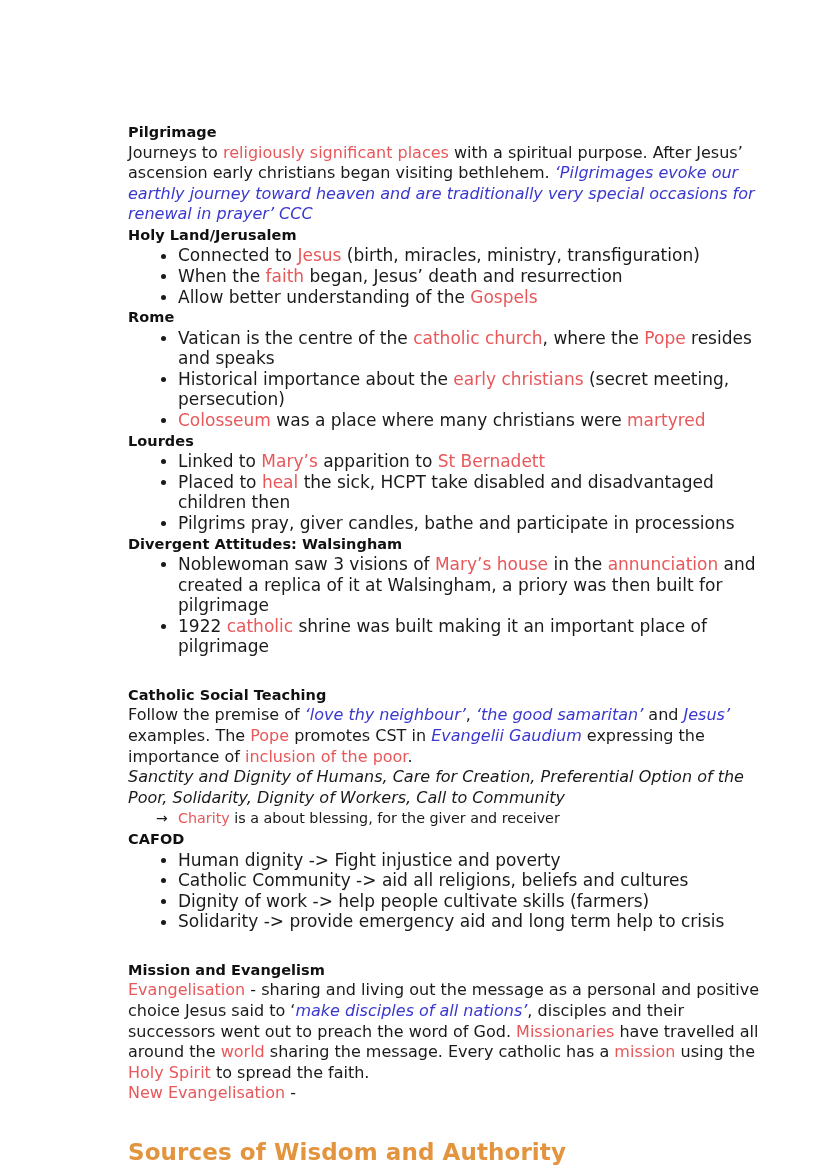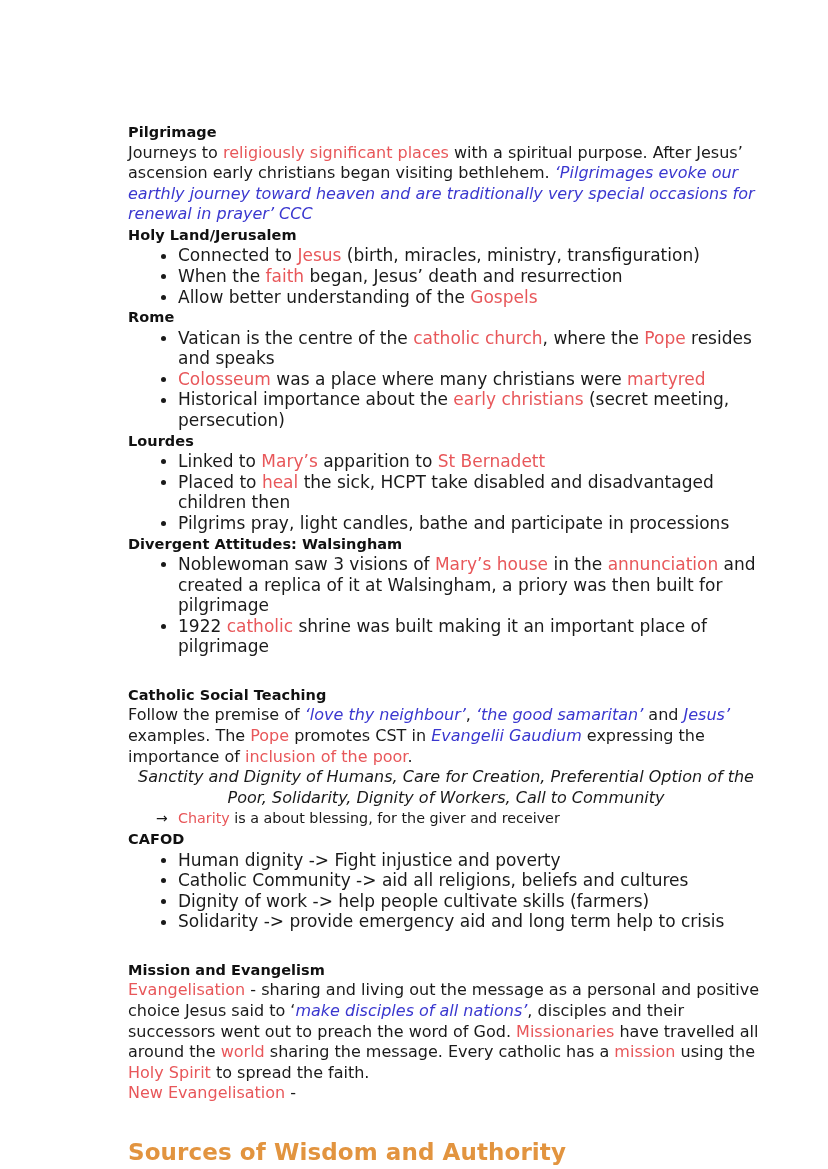--- a/index.html
+++ b/index.html
@@ -93,21 +93,21 @@
     left: 28px;
     top: 0;
     font-size: 14px;
     color: #1a1a1a;
     line-height: 20.6px;
   }
 
   
   .kw  { color: #e8575a; }          
   .quo { color: #3a37cf; font-style: italic; }  
-  .ital{ font-style: italic; color: #1a1a1a; text-align: center; }
+  .ital{ font-style: italic; color: #1a1a1a; }
   .num { color: #e0ab6b; }
   .gap-md { height: 22px; }
   .gap-lg { height: 28px; }
   .gap-xl { height: 36px; }
 </style>
 </head>
 <body>
 
 <div class="page">
   <div class="content">
@@ -118,29 +118,29 @@
     <h2 class="sub-head">Holy Land/Jerusalem</h2>
     <ul class="bullets">
         <li><span class="dot"></span><span>Connected to </span><span class="kw">Jesus</span><span> (birth, miracles, ministry, transfiguration)</span></li>
         <li><span class="dot"></span><span>When the </span><span class="kw">faith</span><span> began, Jesus’ death and resurrection</span></li>
         <li><span class="dot"></span><span>Allow better understanding of the </span><span class="kw">Gospels</span></li>
       </ul>
 
     <h2 class="sub-head">Rome</h2>
     <ul class="bullets">
         <li><span class="dot"></span><span>Vatican is the centre of the </span><span class="kw">catholic church</span><span>, where the </span><span class="kw">Pope</span><span> resides and speaks</span></li>
+        <li><span class="dot"></span><span>Historical importance about the </span><span class="kw">early christians</span><span> (secret meeting, persecution)</span></li>
         <li><span class="dot"></span><span class="kw">Colosseum</span><span> was a place where many christians were </span><span class="kw">martyred</span></li>
-        <li><span class="dot"></span><span>Historical importance about the </span><span class="kw">early christians</span><span> (secret meeting, persecution)</span></li>
       </ul>
 
     <h2 class="sub-head">Lourdes</h2>
     <ul class="bullets">
         <li><span class="dot"></span><span>Linked to </span><span class="kw">Mary’s</span><span> apparition to </span><span class="kw">St Bernadett</span></li>
         <li><span class="dot"></span><span>Placed to </span><span class="kw">heal</span><span> the sick, HCPT take disabled and disadvantaged children then</span></li>
-        <li><span class="dot"></span><span>Pilgrims pray, light candles, bathe and participate in processions</span></li>
+        <li><span class="dot"></span><span>Pilgrims pray, giver candles, bathe and participate in processions</span></li>
       </ul>
 
     <h2 class="sub-head">Divergent Attitudes: Walsingham</h2>
     <ul class="bullets">
         <li><span class="dot"></span><span>Noblewoman saw 3 visions of </span><span class="kw">Mary’s house</span><span> in the </span><span class="kw">annunciation</span><span> and created a replica of it at Walsingham, a priory was then built for pilgrimage</span></li>
         <li><span class="dot"></span><span>1922 </span><span class="kw">catholic</span><span> shrine was built making it an important place of pilgrimage</span></li>
       </ul>
 
     <div class="gap-lg"></div>
 

